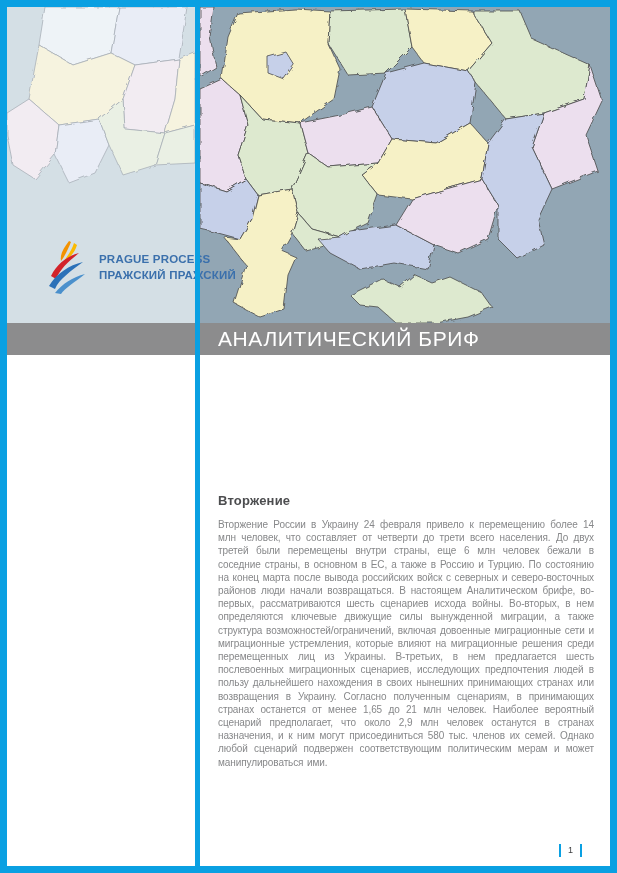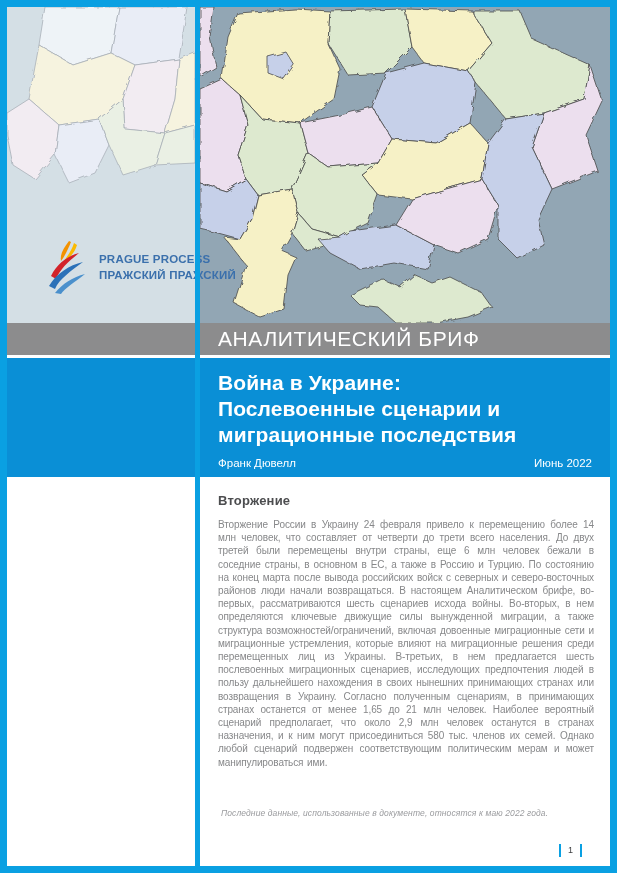--- a/index.html
+++ b/index.html
@@ -183,36 +183,26 @@
     <span class="logo-text">
       <div>PRAGUE PROCESS</div>
       <div>ПРАЖСКИЙ ПРАЖСКИЙ</div>
     </span>
   </div>
 
   <div class="band-gray">
     <span class="band-label">АНАЛИТИЧЕСКИЙ БРИФ</span>
   </div>
 
-  <div class="band-blue">
-    <div class="doc-title">Война в Украине:
-Послевоенные сценарии и
-миграционные последствия</div>
-    <div class="byline">
-      <span>Франк Дювелл</span>
-      <span>Июнь 2022</span>
-    </div>
-  </div>
 
   <div class="v-divider"></div>
 
   <div class="annotation-heading">Вторжение</div>
   <div class="annotation-body">Вторжение России в Украину 24 февраля привело к перемещению более 14 млн человек, что составляет от четверти до трети всего населения. До двух третей были перемещены внутри страны, еще 6 млн человек бежали в соседние страны, в основном в ЕС, а также в Россию и Турцию. По состоянию на конец марта после вывода российских войск с северных и северо-восточных районов люди начали возвращаться. В настоящем Аналитическом брифе, во-первых, рассматриваются шесть сценариев исхода войны. Во-вторых, в нем определяются ключевые движущие силы вынужденной миграции, а также структура возможностей/ограничений, включая довоенные миграционные сети и миграционные устремления, которые влияют на миграционные решения среди перемещенных лиц из Украины. В-третьих, в нем предлагается шесть послевоенных миграционных сценариев, исследующих предпочтения людей в пользу дальнейшего нахождения в своих нынешних принимающих странах или возвращения в Украину. Согласно полученным сценариям, в принимающих странах останется от менее 1,65 до 21 млн человек. Наиболее вероятный сценарий предполагает, что около 2,9 млн человек останутся в странах назначения, и к ним могут присоединиться 580 тыс. членов их семей. Однако любой сценарий подвержен соответствующим политическим мерам и может манипулироваться ими.</div>
 
-  <div class="footnote">Последние данные, использованные в документе, относятся к маю 2022 года.</div>
 
   <div class="page-number">
     <span class="pn-bar"></span>
     <span class="pn-digit">1</span>
     <span class="pn-bar"></span>
   </div>
 
 </div>
 
 </body></html>

